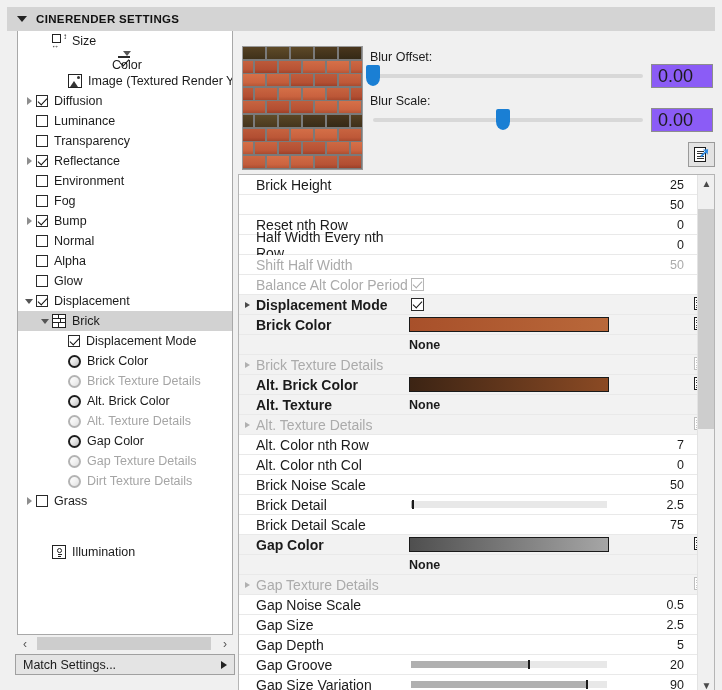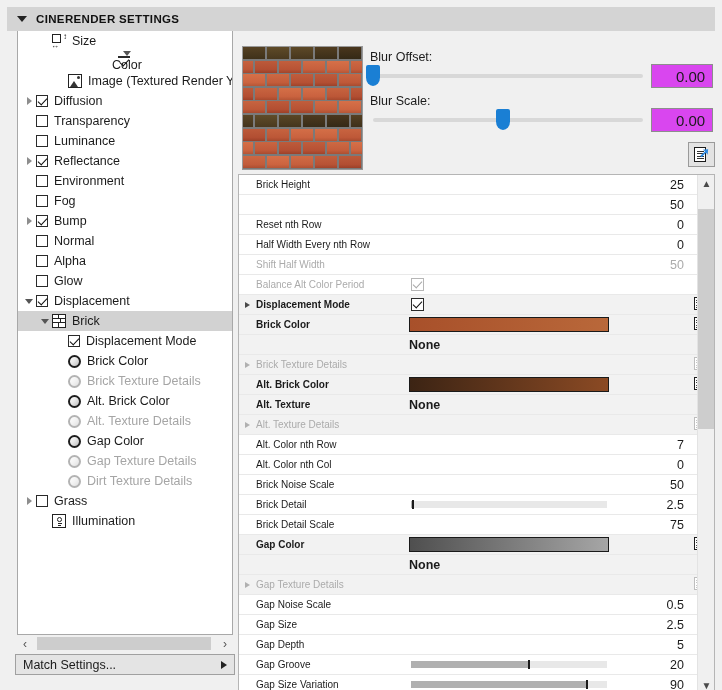--- a/index.html
+++ b/index.html
@@ -121,23 +121,23 @@
   .brow { position:absolute; left:0; width:100%; }
   .bseg { position:absolute; top:0; height:100%; }
 
   .slabel { position:absolute; font-size:12.5px; color:#1b1b1b; }
   .strack { position:absolute; height:4px; background:#d8d8d8; border-radius:2px; }
   .sthumb {
     position:absolute; width:14px; height:21px; background:#1a7fd4;
     border-radius:2px 2px 50% 50%/2px 2px 40% 40%;
   }
   .numbox {
-    position:absolute; width:62px; height:24px; background:#d946ef;
-    border:1px solid #8d8d8d; display:flex; align-items:center; padding-left:24px;
-    font-size:15px;
+    position:absolute; width:62px; height:24px; background:#8b5cf6;
+    border:1px solid #8d8d8d; display:flex; align-items:center; padding-left:6px;
+    font-size:18px;
   }
   #copy-btn {
     position:absolute; left:450px; top:99px; width:27px; height:25px;
     background:#e3e3e3; border:1px solid #9a9a9a;
   }
   .doc-ic { position:absolute; left:5px; top:4px; width:12px; height:15px; border:1.3px solid #1b1b1b; background:#fff; }
   .doc-ic l { position:absolute; left:1.5px; width:7px; height:1.1px; background:#333; }
   .blue-arrow { position:absolute; color:#2f8ae0; font-size:13px; font-weight:bold; line-height:1; }
 
   
@@ -146,21 +146,21 @@
     background:#fff; border:1px solid #b5b5b5; overflow:hidden;
   }
   .prow {
     position:relative; height:20px; display:flex; align-items:center;
     border-bottom:1px solid #e9e9e9; background:#fff;
   }
   .prow.alt { background:#f2f2f2; }
   .pexp { width:17px; min-width:17px; display:flex;align-items:center;justify-content:center; }
   .pexp .a { width:0;height:0;border-top:3.5px solid transparent;border-bottom:3.5px solid transparent;border-left:5px solid #4a4a4a; }
   .pexp .a.dimA { border-left-color:#b0b0b0; }
-  .pname { font-size:10px; width:152px; }
+  .pname { font-size:14px; width:152px; }
   .pname.b { font-weight:bold; }
   .pname.dimT { color:#ababab; }
   .pval { position:absolute; right:30px; font-size:12.5px; text-align:right; }
   .pval.dimT { color:#ababab; }
   .pcbx {
     position:absolute; left:172px; width:13px;height:13px;border:1px solid #2a2a2a;background:#fff;
   }
   .pcbx.dimB { border-color:#b6b6b6; }
   .pcbx::after{ content:""; position:absolute; left:3px; top:0px; width:4px;height:8px;
     border:solid #111; border-width:0 1.6px 1.6px 0; transform:rotate(43deg); }
@@ -226,26 +226,26 @@
     <div class="trow" style="padding-left: 4px;">
       <span class="tw">
         <i class="arrow-r"></i>
       </span>
       <span class="cbx on"></span>
       <span class="tlbl">Diffusion</span>
     </div>
     <div class="trow" style="padding-left: 4px;">
       <span class="tw"></span>
       <span class="cbx"></span>
+      <span class="tlbl">Luminance</span>
+    </div>
+    <div class="trow" style="padding-left: 4px;">
+      <span class="tw"></span>
+      <span class="cbx"></span>
       <span class="tlbl">Transparency</span>
-    </div>
-    <div class="trow" style="padding-left: 4px;">
-      <span class="tw"></span>
-      <span class="cbx"></span>
-      <span class="tlbl">Luminance</span>
     </div>
     <div class="trow" style="padding-left: 4px;">
       <span class="tw">
         <i class="arrow-r"></i>
       </span>
       <span class="cbx on"></span>
       <span class="tlbl">Reflectance</span>
     </div>
     <div class="trow" style="padding-left: 4px;">
       <span class="tw"></span>
@@ -339,21 +339,21 @@
       <span class="radio dim"></span>
       <span class="tlbl dim">Dirt Texture Details</span>
     </div>
     <div class="trow" style="padding-left: 4px;">
       <span class="tw">
         <i class="arrow-r"></i>
       </span>
       <span class="cbx"></span>
       <span class="tlbl">Grass</span>
     </div>
-    <div class="trow" style="padding-left: 20px;">
+    <div class="trow" style="padding-left: 20px; margin-top: 31px;">
       <span class="tw"></span>
       <span class="icon-box ic-ill">
         <span></span>
         <em></em>
         <i></i>
       </span>
       <span class="tlbl">Illumination</span>
     </div>
   </div>
 

